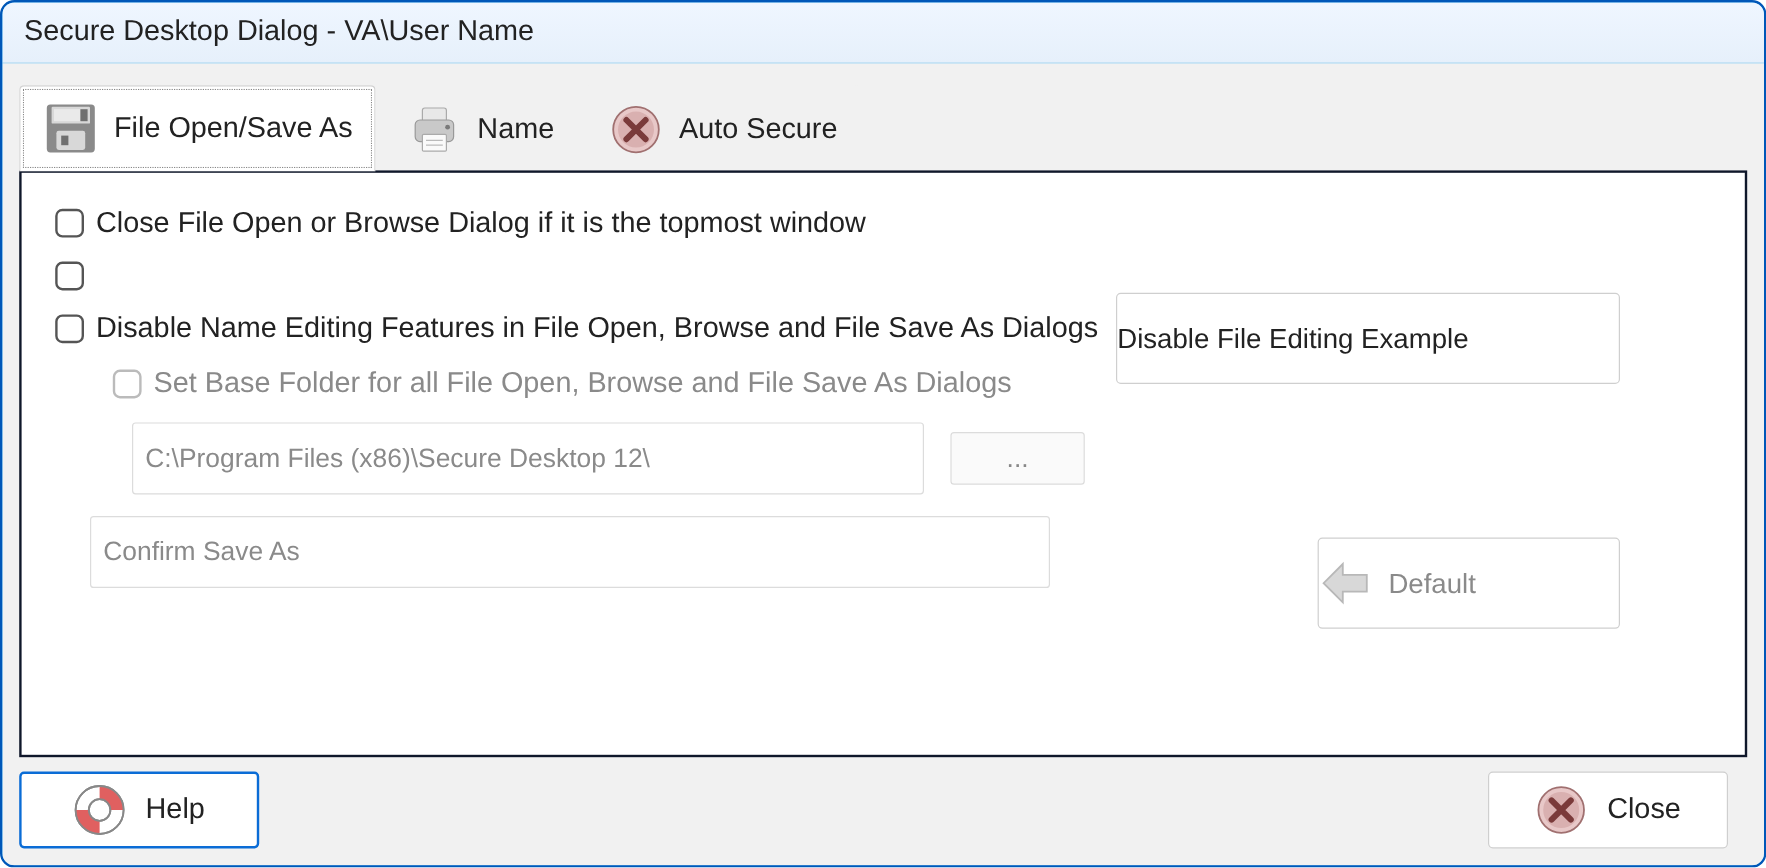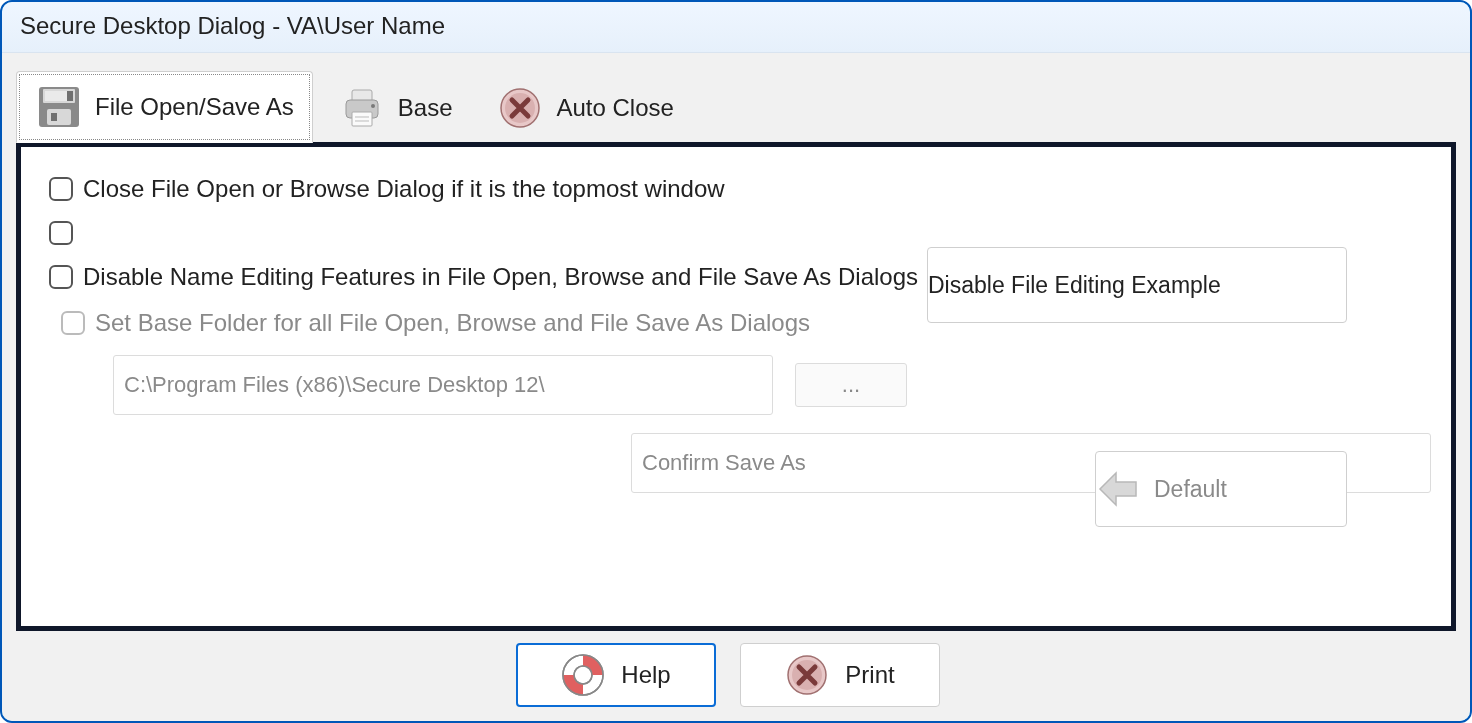--- a/index.html
+++ b/index.html
@@ -65,21 +65,21 @@
     outline-offset: -4px;
     align-items: center;
   }
   .tab .icon {
     width: 48px; height: 48px;
     display: flex; align-items: center; justify-content: center;
   }
   .tab-panel {
     flex: 1;
     background: #ffffff;
-    border: 5px solid #0f172a;
+    border: 2px solid #0f172a;
     margin-top: -1px;
     position: relative;
     z-index: 1;
     padding: 28px 20px 36px 28px;
   }
   .row {
     display: flex;
     align-items: center;
     margin-bottom: 18px;
   }
@@ -97,21 +97,21 @@
     cursor: default;
   }
   .chk-label {
     font-size: 24px;
     color: #222;
   }
   .chk-label.disabled {
     color: #8a8a8a;
   }
   .indent {
-    margin-left: 12px;
+    margin-left: 48px;
   }
   .textinput {
     font-size: 22px;
     padding: 8px 10px;
     border: 1px solid #dcdcdc;
     border-radius: 3px;
     color: #8a8a8a;
     background: #fff;
     width: 660px;
     height: 60px;
@@ -147,21 +147,21 @@
     height: 76px;
   }
   .side-btn.default {
     top: 304px;
     width: 252px;
     height: 76px;
     color: #8a8a8a;
   }
   .footer {
     display: flex;
-    justify-content: center;
+    justify-content: space-between;
     gap: 24px;
     padding: 12px 16px 0 0;
   }
   .footer-btn {
     display: flex;
     align-items: center;
     justify-content: center;
     gap: 16px;
     width: 200px;
     height: 64px;
@@ -203,32 +203,32 @@
         <span class="icon">
           <svg width="44" height="44" viewBox="0 0 44 44">
             <rect x="12" y="4" width="20" height="12" rx="2" fill="#e8e8e8" stroke="#aaa"></rect>
             <rect x="6" y="14" width="32" height="18" rx="4" fill="#c9c9c9" stroke="#999"></rect>
             <circle cx="33" cy="20" r="2" fill="#7a7a7a"></circle>
             <rect x="12" y="26" width="20" height="14" rx="1" fill="#fafafa" stroke="#aaa"></rect>
             <line x1="15" y1="31" x2="29" y2="31" stroke="#bbb"></line>
             <line x1="15" y1="35" x2="29" y2="35" stroke="#bbb"></line>
           </svg>
         </span>
-        <span>Base</span>
+        <span>Name</span>
       </div>
 
       <div class="tab">
         <span class="icon">
           <svg width="44" height="44" viewBox="0 0 44 44">
             <circle cx="22" cy="22" r="19" fill="#e8c8c8" stroke="#a07070" stroke-width="1.5"></circle>
             <circle cx="22" cy="22" r="15" fill="#d9b0b0"></circle>
             <path d="M14 14 L30 30 M30 14 L14 30" stroke="#7a3a3a" stroke-width="5" stroke-linecap="round"></path>
           </svg>
         </span>
-        <span>Auto Close</span>
+        <span>Auto Secure</span>
       </div>
     </div>
 
     <div class="tab-panel">
 
       <div class="row">
         <div class="checkbox"></div>
         <div class="chk-label">Close File Open or Browse Dialog if it is the topmost window</div>
       </div>
 
@@ -245,21 +245,21 @@
         <div class="checkbox disabled"></div>
         <div class="chk-label disabled">Set Base Folder for all File Open, Browse and File Save As Dialogs</div>
       </div>
 
       <div class="row indent" style="margin-left:64px;">
         <input class="textinput" type="text" readonly="" value="C:\Program Files (x86)\Secure Desktop 12\" style="">
         <button class="browse-btn">...</button>
       </div>
 
 
-      <div class="row indent" style="margin-left:29px;justify-content:flex-end;">
+      <div class="row indent" style="margin-left:29px;">
         <input class="textinput" style="width: 800px;" type="text" readonly="" value="Confirm Save As">
       </div>
 
       <button class="side-btn example">
         <span>Disable File Editing Example</span>
       </button>
 
       <button class="side-btn default">
         <span>
           <svg width="44" height="40" viewBox="0 0 44 40">
@@ -287,18 +287,18 @@
       </button>
 
       <button class="footer-btn">
         <span>
           <svg width="44" height="44" viewBox="0 0 44 44">
             <circle cx="22" cy="22" r="19" fill="#e8c8c8" stroke="#a07070" stroke-width="1.5"></circle>
             <circle cx="22" cy="22" r="15" fill="#d9b0b0"></circle>
             <path d="M14 14 L30 30 M30 14 L14 30" stroke="#7a3a3a" stroke-width="5" stroke-linecap="round"></path>
           </svg>
         </span>
-        <span>Print</span>
+        <span>Close</span>
       </button>
     </div>
 
   </div>
 </div>
 
 </body></html>

